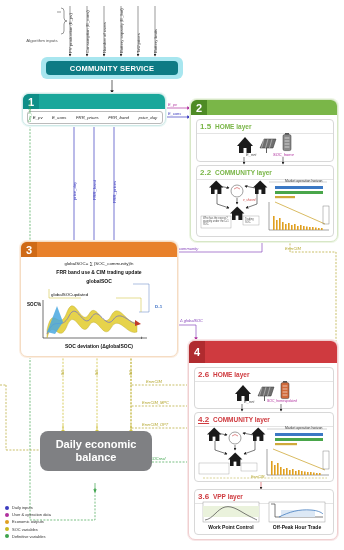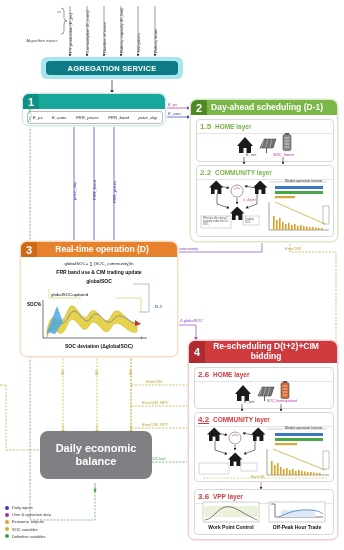--- a/index.html
+++ b/index.html
@@ -109,21 +109,21 @@
 <div class="vlabel" style="left:68px;top:53px;"><span>PV production (E_pv)</span></div>
 <div class="vlabel" style="left:85px;top:53px;"><span>Consumption (E_cons)</span></div>
 <div class="vlabel" style="left:102px;top:53px;"><span>Number of users</span></div>
 <div class="vlabel" style="left:119px;top:53px;"><span>Battery capacity (E_bat)</span></div>
 <div class="vlabel" style="left:136px;top:53px;"><span>ToU prices</span></div>
 <div class="vlabel" style="left:153px;top:53px;"><span>Battery limits</span></div>
 
 <div class="abs" style="left:41px;top:57px;width:142px;height:22px;background:#a8e6ef;border-radius:6px;"></div>
 <div class="abs" style="left:46px;top:61px;width:132px;height:14px;background:#0e7b84;border-radius:4px;
             display:flex;align-items:center;justify-content:center;">
-  <span style="color:#fff;font-size:7.5px;font-weight:bold;letter-spacing:0.2px;">AGREGATION SERVICE</span>
+  <span style="color:#fff;font-size:7.5px;font-weight:bold;letter-spacing:0.2px;">COMMUNITY SERVICE</span>
 </div>
 
 <div class="stage" style="left:22px;top:93px;width:142px;height:31px;border:1px solid #cfe9e7;box-shadow:0 0 0 1px #eaf7f6;">
   <div class="stage-hdr" style="left:0;top:0;height:15px;width:142px;background:#1aa79b;">
     <span class="stage-num" style="background:#0e8f88;height:15px;display:flex;align-items:center;border-radius:6px 0 0 0;">1</span>
   </div>
   <div class="abs" style="left:4px;top:17px;width:134px;height:11px;border:0.6px solid #bbb;border-radius:3px;
               display:flex;align-items:center;justify-content:space-around;">
     <span class="ital" style="font-size:4.3px;">E_pv</span>
     <span class="ital" style="font-size:4.3px;">E_cons</span>
@@ -135,21 +135,20 @@
 <div class="tiny ital" style="left:168px;top:102px;color:#b0309e;"><span>E_pv</span></div>
 <div class="tiny ital" style="left:168px;top:111px;color:#3b3bbf;"><span>E_cons</span></div>
 
 <div class="vlabel" style="left:72px;top:200px;color:#3b3bbf;"><span>price_day</span></div>
 <div class="vlabel" style="left:92px;top:200px;color:#3b3bbf;"><span>FRR_band</span></div>
 <div class="vlabel" style="left:112px;top:203px;color:#3b3bbf;"><span>FRR_prices</span></div>
 
 <div class="stage" style="left:190px;top:99px;width:146px;height:141px;border:1px solid #d7e7c6;box-shadow:0 0 0 1px #edf5e5;">
   <div class="stage-hdr" style="left:0;top:0;height:15px;width:146px;background:#7ab648;">
     <span class="stage-num" style="background:#4e8b25;height:15px;display:flex;align-items:center;border-radius:6px 0 0 0;">2</span>
-    <span class="stage-ttl">Day-ahead scheduling (D-1)</span>
   </div>
 
   <div class="sub" style="left:5px;top:19px;width:136px;height:41px;">
     <div class="sub-hdr" style="border-bottom:0.6px solid #e4e4e4;">
       <span class="sub-n" style="color:#7ab648;">1.5</span>
       <span style="color:#7ab648;margin-left:2px;">HOME layer</span>
     </div>
     <div class="abs" style="left:0;top:10px;width:136px;height:26px;">
       <svg width="136" height="26">
 
@@ -255,21 +254,20 @@
     <div class="tiny ital" style="left:46px;top:32px;font-size:3px;color:#c44;">e_shared</div>
   </div>
 </div>
 
 <div class="tiny ital" style="left:168px;top:246px;color:#8a4bbd;"><span>SOC_community</span></div>
 <div class="tiny ital" style="left:285px;top:246px;color:#b3a52a;"><span>EnerCIM</span></div>
 
 <div class="stage" style="left:20px;top:241px;width:156px;height:114px;border:1px solid #f5dcc3;box-shadow:0 0 0 1px #fbeee2;">
   <div class="stage-hdr" style="left:0;top:0;height:15px;width:156px;background:#e8812b;">
     <span class="stage-num" style="background:#cf6a16;height:15px;display:flex;align-items:center;border-radius:6px 0 0 0;">3</span>
-    <span class="stage-ttl">Real-time operation (D)</span>
   </div>
 
   <div class="tiny" style="left:0;top:19px;width:156px;text-align:center;font-size:4.4px;color:#222;">globalSOC= ∑ (SOC_community)/n</div>
   <div class="tiny" style="left:0;top:27px;width:156px;text-align:center;font-size:5px;font-weight:bold;color:#111;">FRR band use &amp; CIM trading update</div>
   <div class="tiny" style="left:0;top:36px;width:156px;text-align:center;font-size:5px;font-weight:bold;color:#111;">globalSOC</div>
   <div class="tiny" style="left:30px;top:50px;font-size:4.4px;color:#111;">globalSOCupdated</div>
   <div class="tiny" style="left:134px;top:62px;font-size:4.4px;color:#3b6fc4;font-weight:bold;">D-1</div>
   <div class="tiny" style="left:6px;top:60px;font-size:4.6px;font-weight:bold;color:#111;">SOC%</div>
   <div class="tiny" style="left:120px;top:93px;font-size:4.4px;font-style:italic;color:#111;">t</div>
   <div class="tiny" style="left:0;top:101px;width:156px;text-align:center;font-size:5px;font-weight:bold;color:#111;">SOC deviation (ΔglobalSOC)</div>
@@ -292,21 +290,20 @@
 </div>
 
 <div class="tiny ital" style="left:180px;top:318px;color:#8a4bbd;"><span>Δ globalSOC</span></div>
 <div class="vlabel" style="left:61px;top:375px;color:#b3a52a;font-size:3.6px;"><span>Bill</span></div>
 <div class="vlabel" style="left:95px;top:375px;color:#b3a52a;font-size:3.6px;"><span>Bill</span></div>
 <div class="vlabel" style="left:129px;top:375px;color:#b3a52a;font-size:3.6px;"><span>Bill</span></div>
 
 <div class="stage" style="left:188px;top:340px;width:148px;height:198px;border:1px solid #f0cfd0;box-shadow:0 0 0 1px #f8e7e8;">
   <div class="stage-hdr" style="left:0;top:0;height:22px;width:148px;background:#cf3a3f;">
     <span class="stage-num" style="background:#b02b2f;height:22px;display:flex;align-items:center;border-radius:6px 0 0 0;">4</span>
-    <span class="stage-ttl">Re-scheduling D(t+2)+CIM bidding</span>
   </div>
 
   <div class="sub" style="left:5px;top:26px;width:138px;height:40px;">
     <div class="sub-hdr" style="border-bottom:0.6px solid #e4e4e4;">
       <span class="sub-n" style="color:#cf3a3f;">2.6</span>
       <span style="color:#cf3a3f;margin-left:2px;">HOME layer</span>
     </div>
     <svg width="138" height="28" style="top:10px;">
       <g transform="translate(40,4)">
         <path d="M0,12 L8,3 L16,12 z" fill="#1a1a1a"></path>
@@ -421,21 +418,21 @@
     <div class="tiny" style="left:72px;top:34px;width:60px;text-align:center;font-size:5px;font-weight:bold;color:#111;">Off-Peak Hour Trade</div>
   </div>
 </div>
 
 <div class="tiny ital" style="left:146px;top:379px;color:#b3a52a;"><span>EnerCIM</span></div>
 <div class="tiny ital" style="left:142px;top:400px;color:#b3a52a;"><span>EnerCIM_MPC</span></div>
 <div class="tiny ital" style="left:142px;top:422px;color:#b3a52a;"><span>EnerCIM_OPT</span></div>
 <div class="tiny ital" style="left:150px;top:456px;color:#3fa34d;"><span>SOCreal</span></div>
 <div class="vlabel" style="left:28px;top:122px;color:#3fa34d;font-size:3.6px;"><span>Day_balance</span></div>
 
-<div class="abs" style="left:40px;top:431px;width:112px;height:48px;background:#7f8083;border-radius:8px;
+<div class="abs" style="left:40px;top:431px;width:112px;height:40px;background:#7f8083;border-radius:8px;
             display:flex;align-items:center;justify-content:center;">
   <span style="color:#fff;font-size:11px;font-weight:bold;text-align:center;line-height:1.2;">Daily economic balance</span>
 </div>
 
 <div class="abs" style="left:5px;top:505px;">
   <div class="legend-row">
     <span class="legend-dot" style="background:#3b3bbf;"></span>
     <span class="legend-txt">Daily inputs</span>
   </div>
   <div class="legend-row">

